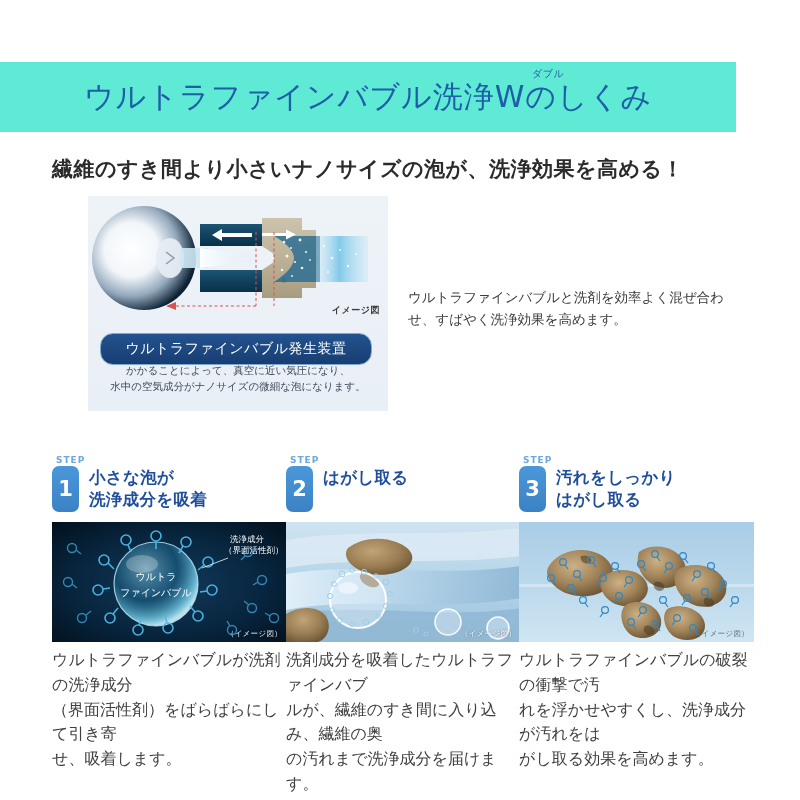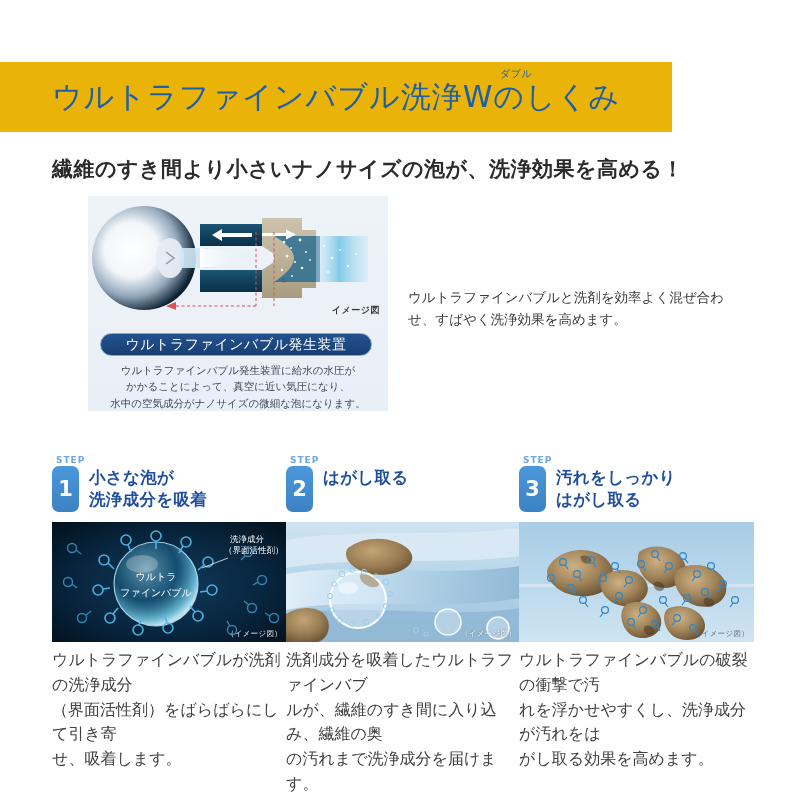--- a/index.html
+++ b/index.html
@@ -9,22 +9,22 @@
     background:#ffffff;
     font-family:"DejaVu Sans","Liberation Sans",sans-serif;
     overflow:hidden;
     position:relative;
     color:#333;
   }
   .page{position:relative;width:800px;height:800px;}
 
   
   .header-band{
-    position:absolute;left:0;top:62px;width:672px;height:70px;
-    background:#eab308;
+    position:absolute;left:0;top:62px;width:736px;height:70px;
+    background:#5eead4;
     display:flex;align-items:center;justify-content:center;
   }
   .header-title-wrap{position:relative;text-align:center;line-height:1;}
   .header-ruby{
     position:absolute;top:-13px;right:88px;
     font-size:10px;color:#2a5f9e;letter-spacing:.5px;white-space:nowrap;
   }
   .header-title{
     font-size:30px;color:#1f5fa8;letter-spacing:1px;white-space:nowrap;
     font-weight:400;
@@ -43,21 +43,21 @@
     background:linear-gradient(180deg,#eef3f8 0%,#e9eff6 100%);
   }
   .device-art{position:absolute;left:0;top:0;width:300px;height:125px;overflow:hidden;}
 
   .img-note{
     position:absolute;right:8px;bottom:4px;
     font-size:9px;font-weight:bold;color:#3a3a3a;letter-spacing:.5px;text-align:right;
   }
 
   .pill{
-    position:absolute;left:12px;top:137px;width:272px;height:23px;
+    position:absolute;left:12px;top:137px;width:272px;height:32px;
     background:linear-gradient(180deg,#23528f 0%,#173e72 100%);
     border:1.5px solid #7fa8cf;border-radius:13px;
     display:flex;align-items:center;justify-content:center;
     box-sizing:border-box;
   }
   .pill-text{font-size:14px;color:#ffffff;letter-spacing:.5px;white-space:nowrap;}
 
   .panel-desc{
     position:absolute;left:0;top:166px;width:300px;
     text-align:center;font-size:10.5px;line-height:1.55;color:#3d4756;
@@ -206,21 +206,20 @@
         <path d="M78 110 L88 106 L88 114 Z" fill="#d9534f"></path>
       </svg>
       <div class="img-note">イメージ図</div>
     </div>
 
     <div class="pill">
       <span class="pill-text">ウルトラファインバブル発生装置</span>
     </div>
 
     <div class="panel-desc">
-      <div>ウルトラファインバブル発生装置に給水の水圧が</div>
       <div>かかることによって、真空に近い気圧になり、</div>
       <div>水中の空気成分がナノサイズの微細な泡になります。</div>
     </div>
   </div>
 
   <div class="right-para">ウルトラファインバブルと洗剤を効率よく混ぜ合わせ、すばやく洗浄効果を高めます。</div>
 
   <div class="steps">
 
     <div class="step step-1">

